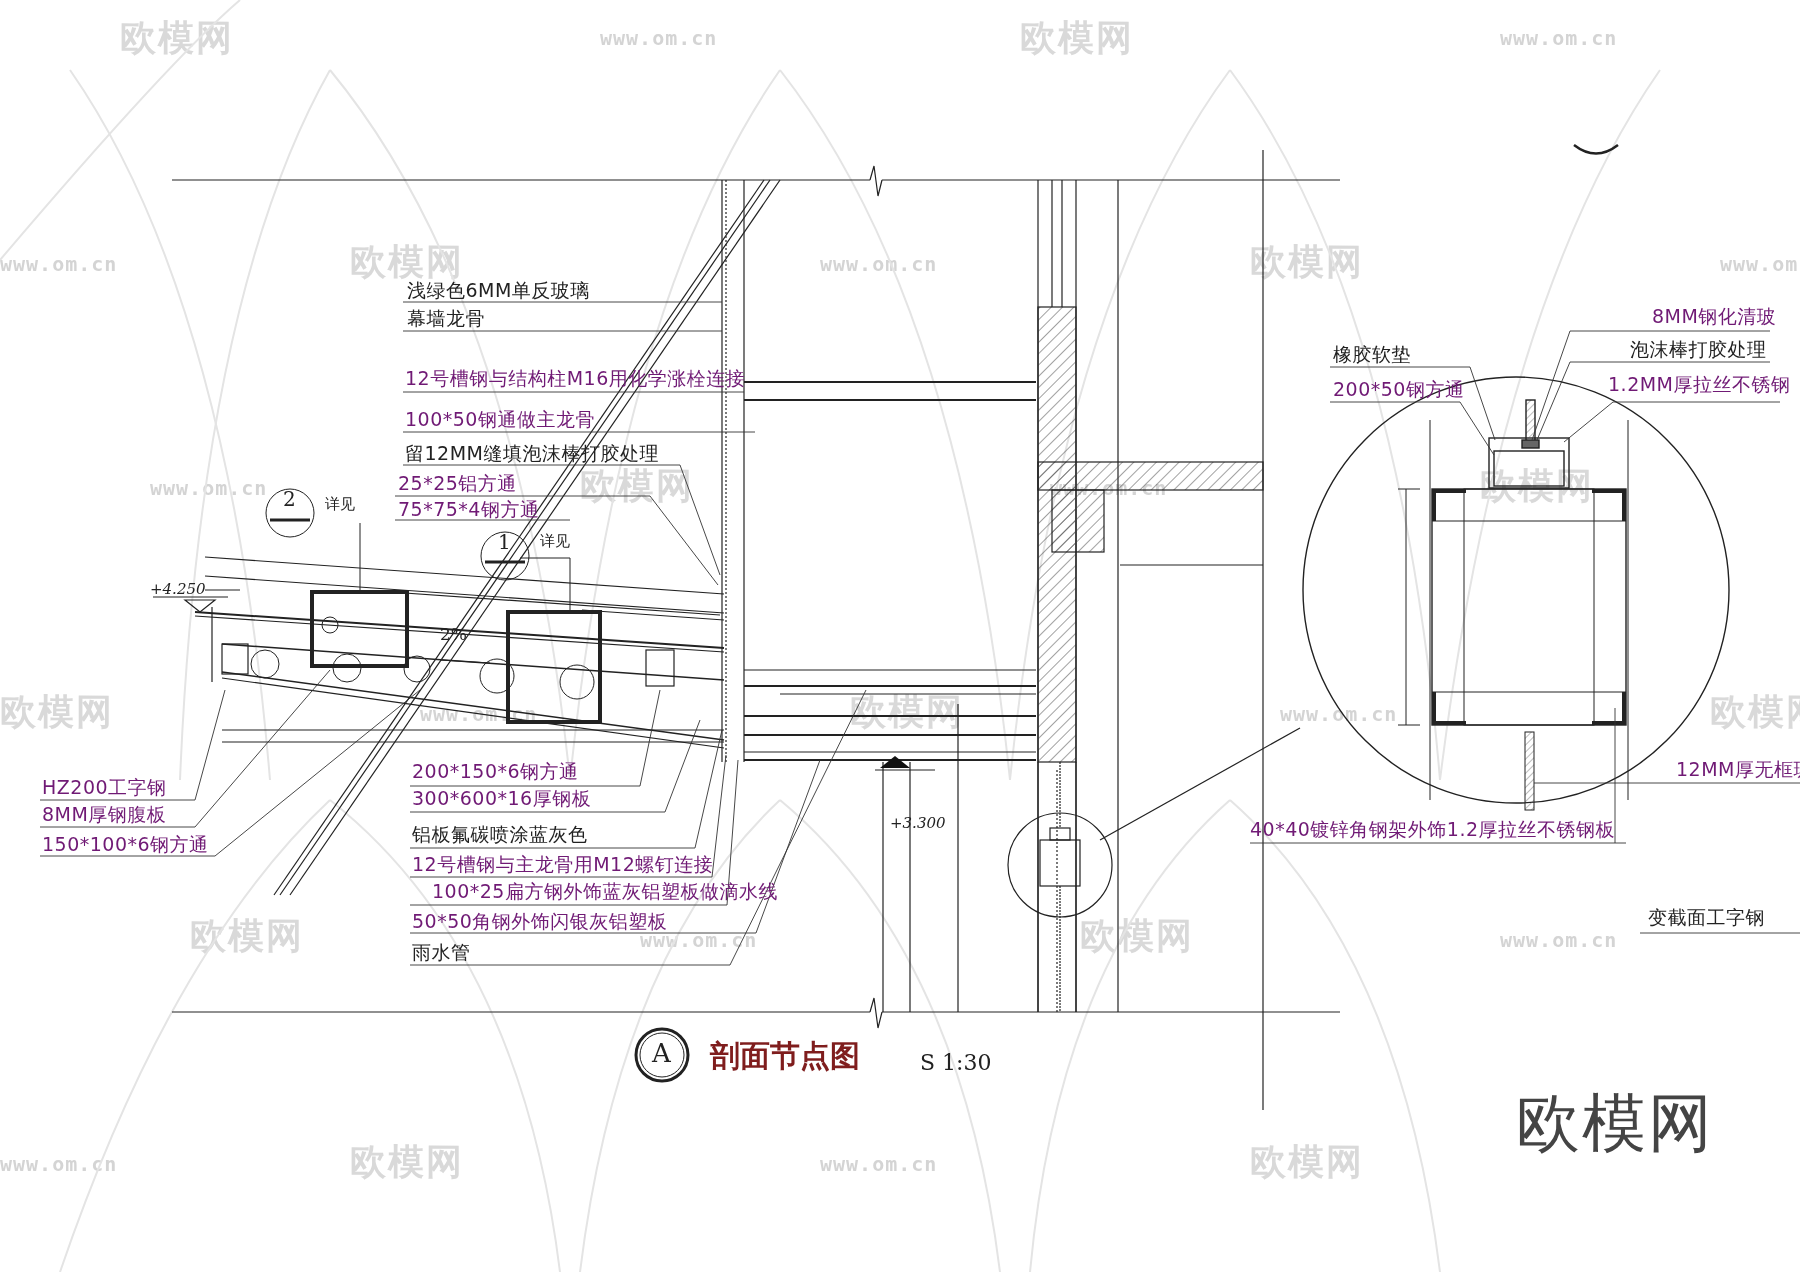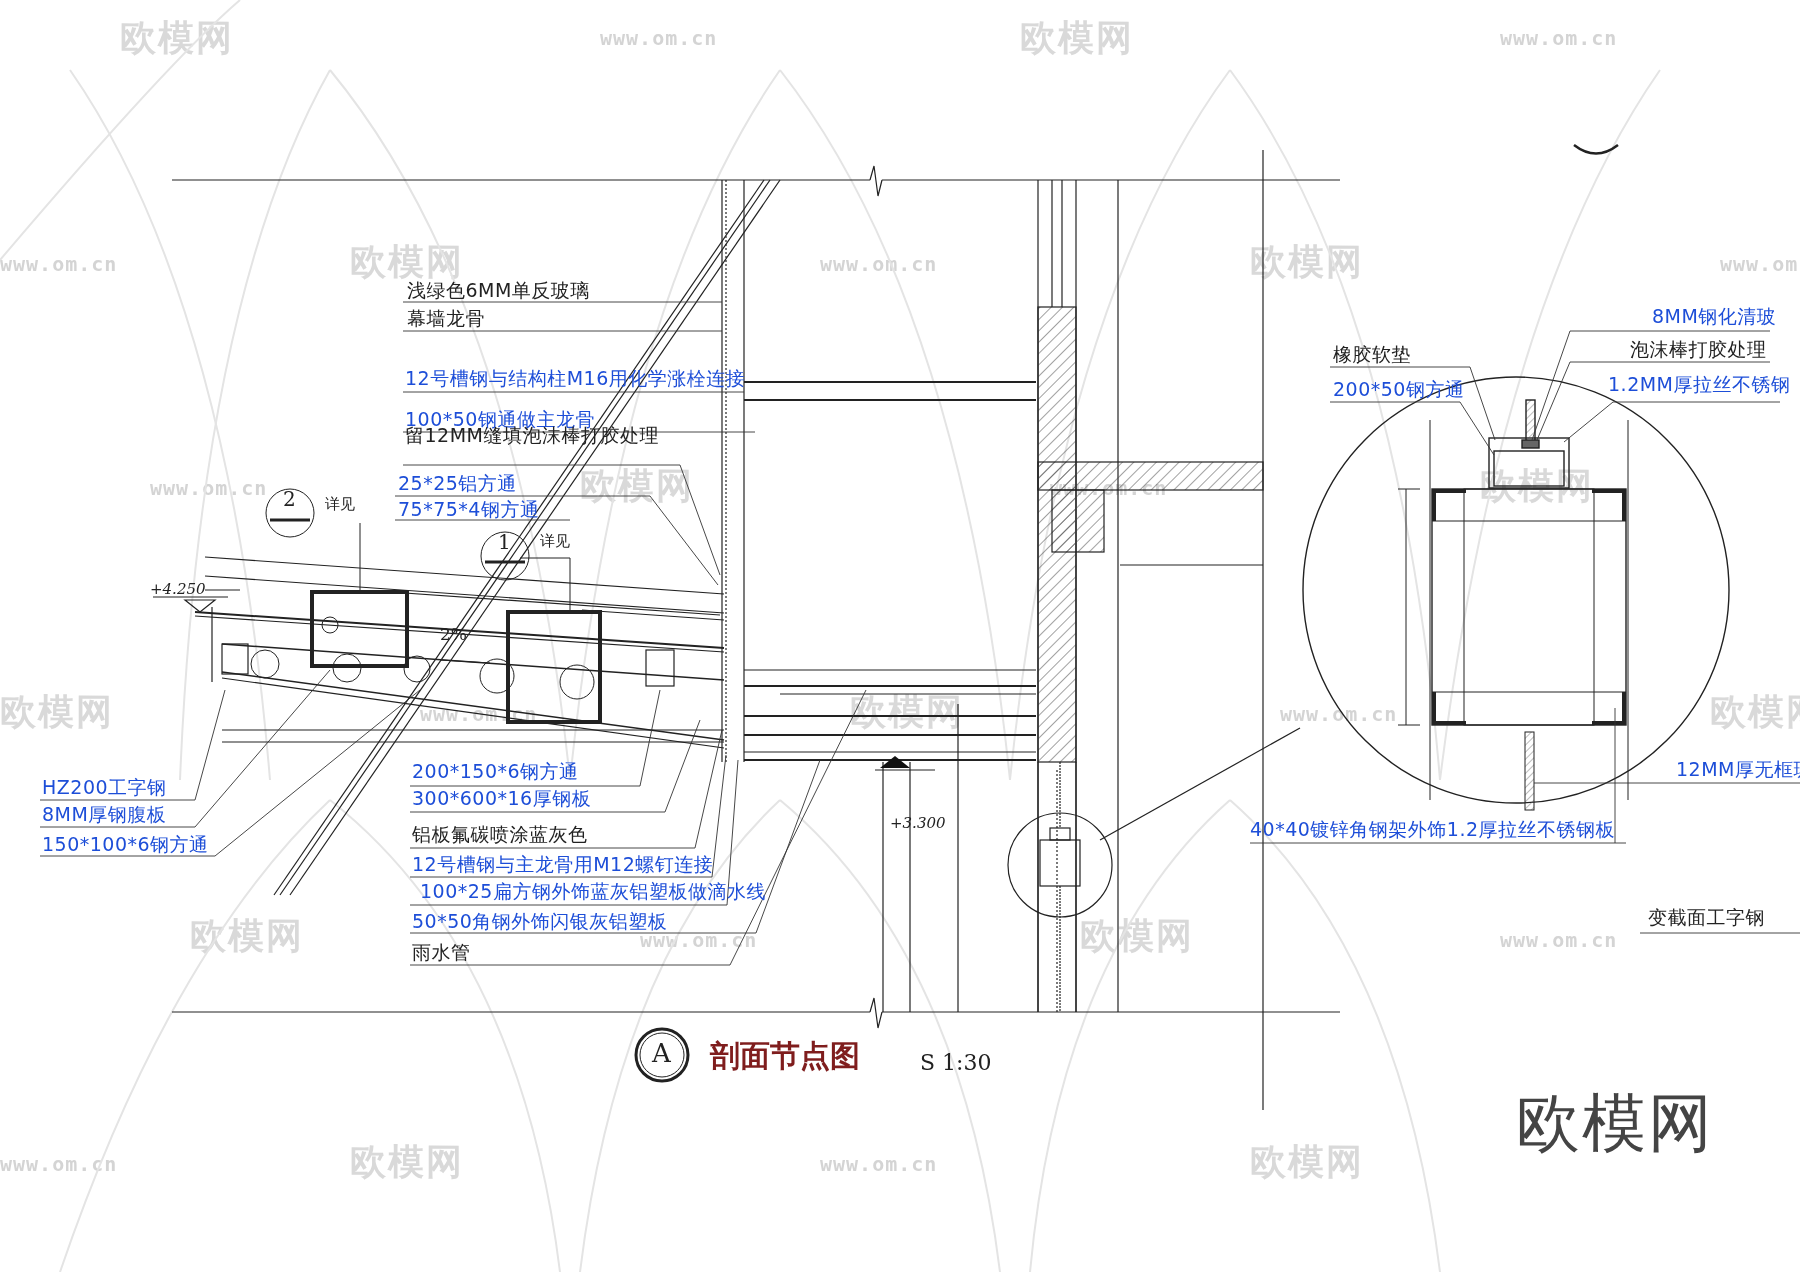--- a/index.html
+++ b/index.html
@@ -1,19 +1,19 @@
 <!DOCTYPE html>
 <html><head>
 <meta charset="utf-8">
 <style>
   html,body{margin:0;padding:0;background:#ffffff;}
   body{width:1800px;height:1272px;position:relative;overflow:hidden;font-family:"DejaVu Sans","Liberation Sans",sans-serif;}
   #canvas{position:absolute;left:0;top:0;width:1800px;height:1272px;}
   .lbl{position:absolute;font-size:19px;color:#222;white-space:nowrap;line-height:22px;font-family:"DejaVu Sans",sans-serif;letter-spacing:0.5px;}
-  .lbl.light{color:#1d4ed8;}
+  .lbl.light{color:#701a75;}
   .wm{position:absolute;color:#d9d9d9;font-size:36px;font-weight:bold;white-space:nowrap;font-family:"DejaVu Sans",sans-serif;letter-spacing:2px;}
   .wm-url{position:absolute;color:#d4d4d4;font-size:20px;font-weight:bold;white-space:nowrap;font-family:"DejaVu Sans Mono",monospace;letter-spacing:1px;}
   .title{position:absolute;font-size:30px;font-weight:bold;color:#7f1d1d;font-family:"DejaVu Sans",sans-serif;}
   .scale{position:absolute;font-size:22px;color:#222;font-family:"DejaVu Serif",serif;}
   .elev{position:absolute;font-size:15px;color:#222;font-style:italic;font-family:"DejaVu Serif",serif;}
   .brand{position:absolute;color:#444;font-family:"DejaVu Sans",sans-serif;}
   .brand-name{font-size:64px;line-height:70px;letter-spacing:2px;}
   .brand-id{font-size:40px;line-height:44px;}
   .detail-ref{position:absolute;font-size:15px;color:#222;}
   .circle-letter{position:absolute;font-size:26px;font-family:"DejaVu Serif",serif;color:#222;}
@@ -281,21 +281,21 @@
     <circle cx="662" cy="1055" r="26" stroke-width="3"></circle>
     <circle cx="662" cy="1055" r="22" stroke-width="1"></circle>
   </g>
 </svg>
 
 <div>
   <div class="lbl" style="left:407px;top:279px;">浅绿色6MM单反玻璃</div>
   <div class="lbl" style="left:407px;top:307px;">幕墙龙骨</div>
   <div class="lbl light" style="left:405px;top:367px;">12号槽钢与结构柱M16用化学涨栓连接</div>
   <div class="lbl light" style="left:405px;top:408px;">100*50钢通做主龙骨</div>
-  <div class="lbl" style="left:405px;top:424px;">留12MM缝填泡沫棒打胶处理</div>
+  <div class="lbl" style="left:405px;top:442px;">留12MM缝填泡沫棒打胶处理</div>
   <div class="lbl light" style="left:398px;top:472px;">25*25铝方通</div>
   <div class="lbl light" style="left:398px;top:498px;">75*75*4钢方通</div>
 </div>
 
 <div class="circle-letter" style="left:283px;top:487px;font-size:20px;">2</div>
 <div class="detail-ref" style="left:325px;top:495px;">详见</div>
 <div class="circle-letter" style="left:498px;top:530px;font-size:20px;">1</div>
 <div class="detail-ref" style="left:540px;top:532px;">详见</div>
 
 <div class="elev" style="left:150px;top:580px;">+4.250</div>
@@ -306,21 +306,21 @@
   <div class="lbl light" style="left:42px;top:776px;">HZ200工字钢</div>
   <div class="lbl light" style="left:42px;top:803px;">8MM厚钢腹板</div>
   <div class="lbl light" style="left:42px;top:833px;">150*100*6钢方通</div>
 </div>
 
 <div>
   <div class="lbl light" style="left:412px;top:760px;text-align:center;">200*150*6钢方通</div>
   <div class="lbl light" style="left:412px;top:787px;">300*600*16厚钢板</div>
   <div class="lbl" style="left:412px;top:823px;">铝板氟碳喷涂蓝灰色</div>
   <div class="lbl light" style="left:412px;top:853px;">12号槽钢与主龙骨用M12螺钉连接</div>
-  <div class="lbl light" style="left:420px;top:880px;text-align:right;">100*25扁方钢外饰蓝灰铝塑板做滴水线</div>
+  <div class="lbl light" style="left:432px;top:880px;text-align:right;">100*25扁方钢外饰蓝灰铝塑板做滴水线</div>
   <div class="lbl light" style="left:412px;top:910px;">50*50角钢外饰闪银灰铝塑板</div>
   <div class="lbl" style="left:412px;top:941px;">雨水管</div>
 </div>
 
 <div>
   <div class="lbl" style="left:1333px;top:343px;">橡胶软垫</div>
   <div class="lbl light" style="left:1333px;top:378px;">200*50钢方通</div>
   <div class="lbl light" style="left:1652px;top:305px;">8MM钢化清玻</div>
   <div class="lbl" style="left:1630px;top:338px;">泡沫棒打胶处理</div>
   <div class="lbl light" style="left:1608px;top:373px;">1.2MM厚拉丝不锈钢</div>

